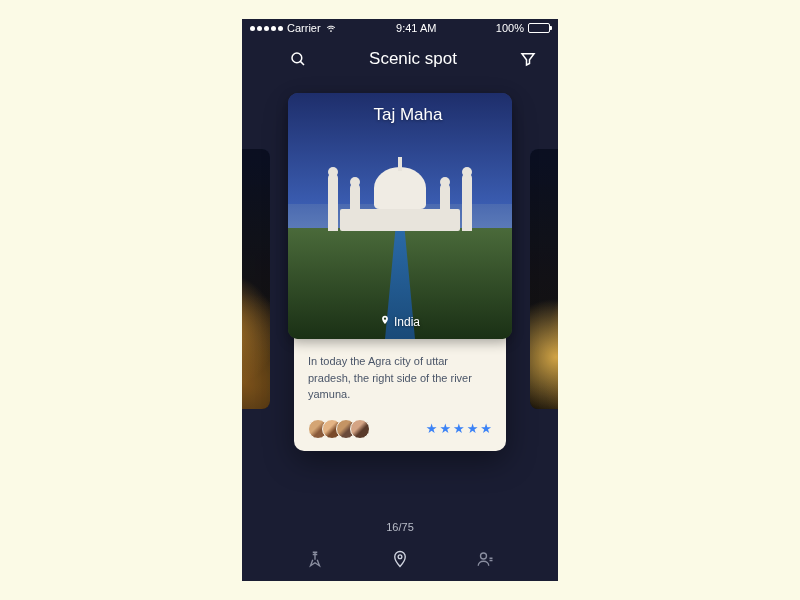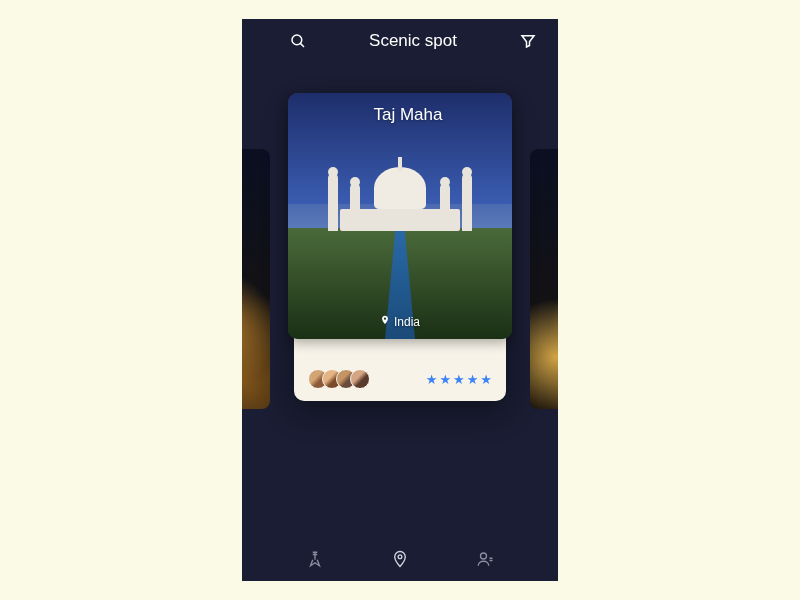--- a/index.html
+++ b/index.html
@@ -138,20 +138,42 @@
   .tab-btn { width:28px; height:28px; display:flex; align-items:center; justify-content:center; color:#8a8ea0; cursor:pointer;}
   .tab-btn.active { color:#d0d4e0; }
 
   svg { display:block; }
 </style>
 </head>
 <body>
 
 <div class="phone">
 
+  <div class="statusbar">
+    <div class="statusbar-left">
+      <span class="signal-dots">
+        <span></span>
+          <span></span>
+          <span></span>
+          <span></span>
+          <span></span>
+      </span>
+      <span>Carrier</span>
+      <span class="wifi-icon">
+        <svg viewBox="0 0 24 24" fill="currentColor">
+            <path d="M12 20c1 0 1.8-.8 1.8-1.8S13 16.4 12 16.4s-1.8.8-1.8 1.8S11 20 12 20zm-4.2-5c1.1-1.1 2.6-1.8 4.2-1.8s3.1.7 4.2 1.8l1.4-1.4c-1.5-1.5-3.5-2.4-5.6-2.4s-4.1.9-5.6 2.4L7.8 15zm-2.8-2.8c1.9-1.9 4.3-2.9 7-2.9s5.1 1 7 2.9l1.4-1.4C18.1 8.5 15.2 7.3 12 7.3s-6.1 1.2-8.4 3.5L5 12.2z"></path>
+          </svg>
+      </span>
+    </div>
+    <div>9:41 AM</div>
+    <div class="statusbar-right">
+      <span>100%</span>
+      <span class="battery"><span class="battery-fill"></span></span>
+    </div>
+  </div>
 
   <div class="header">
     <div class="icon-btn">
       <svg width="18" height="18" viewBox="0 0 24 24" fill="none" stroke="currentColor" stroke-width="2">
           <circle cx="10.5" cy="10.5" r="6.5"></circle>
           <line x1="20" y1="20" x2="15.2" y2="15.2"></line>
         </svg>
     </div>
     <div class="header-title">Scenic spot</div>
     <div class="icon-btn">
@@ -188,40 +210,42 @@
         </div>
         <div class="photo-title">Taj Maha</div>
         <div class="photo-location">
           <svg width="10" height="10" viewBox="0 0 24 24" fill="currentColor">
               <path d="M12 2C8 2 5 5 5 9c0 5 7 13 7 13s7-8 7-13c0-4-3-7-7-7zm0 9.5A2.5 2.5 0 1 1 12 6a2.5 2.5 0 0 1 0 5.5z"></path>
             </svg>
           <span>India</span>
         </div>
       </div>
       <div class="card-body">
+        <div class="card-desc">In today the Agra city of uttar pradesh, the right side of the river yamuna.</div>
         <div class="card-footer">
           <div class="avatars">
             <div class="avatar a1"></div>
             <div class="avatar a2"></div>
             <div class="avatar a3"></div>
             <div class="avatar a4"></div>
           </div>
           <div class="stars">
             <span>★</span>
             <span>★</span>
             <span>★</span>
             <span>★</span>
             <span>★</span>
           </div>
         </div>
       </div>
     </div>
 
   </div>
 
+  <div class="counter">16/75</div>
 
   <div class="tabbar">
     <div class="tab-btn">
       <svg width="18" height="18" viewBox="0 0 24 24" fill="none" stroke="currentColor" stroke-width="1.8">
           <path d="M12 3v10m-3-10h6m-6 3h6M9 13l-3 8 6-4 6 4-3-8"></path>
         </svg>
     </div>
     <div class="tab-btn active">
       <svg width="18" height="18" viewBox="0 0 24 24" fill="none" stroke="currentColor" stroke-width="1.8">
           <path d="M12 22s7-7.5 7-13a7 7 0 0 0-14 0c0 5.5 7 13 7 13z"></path>

